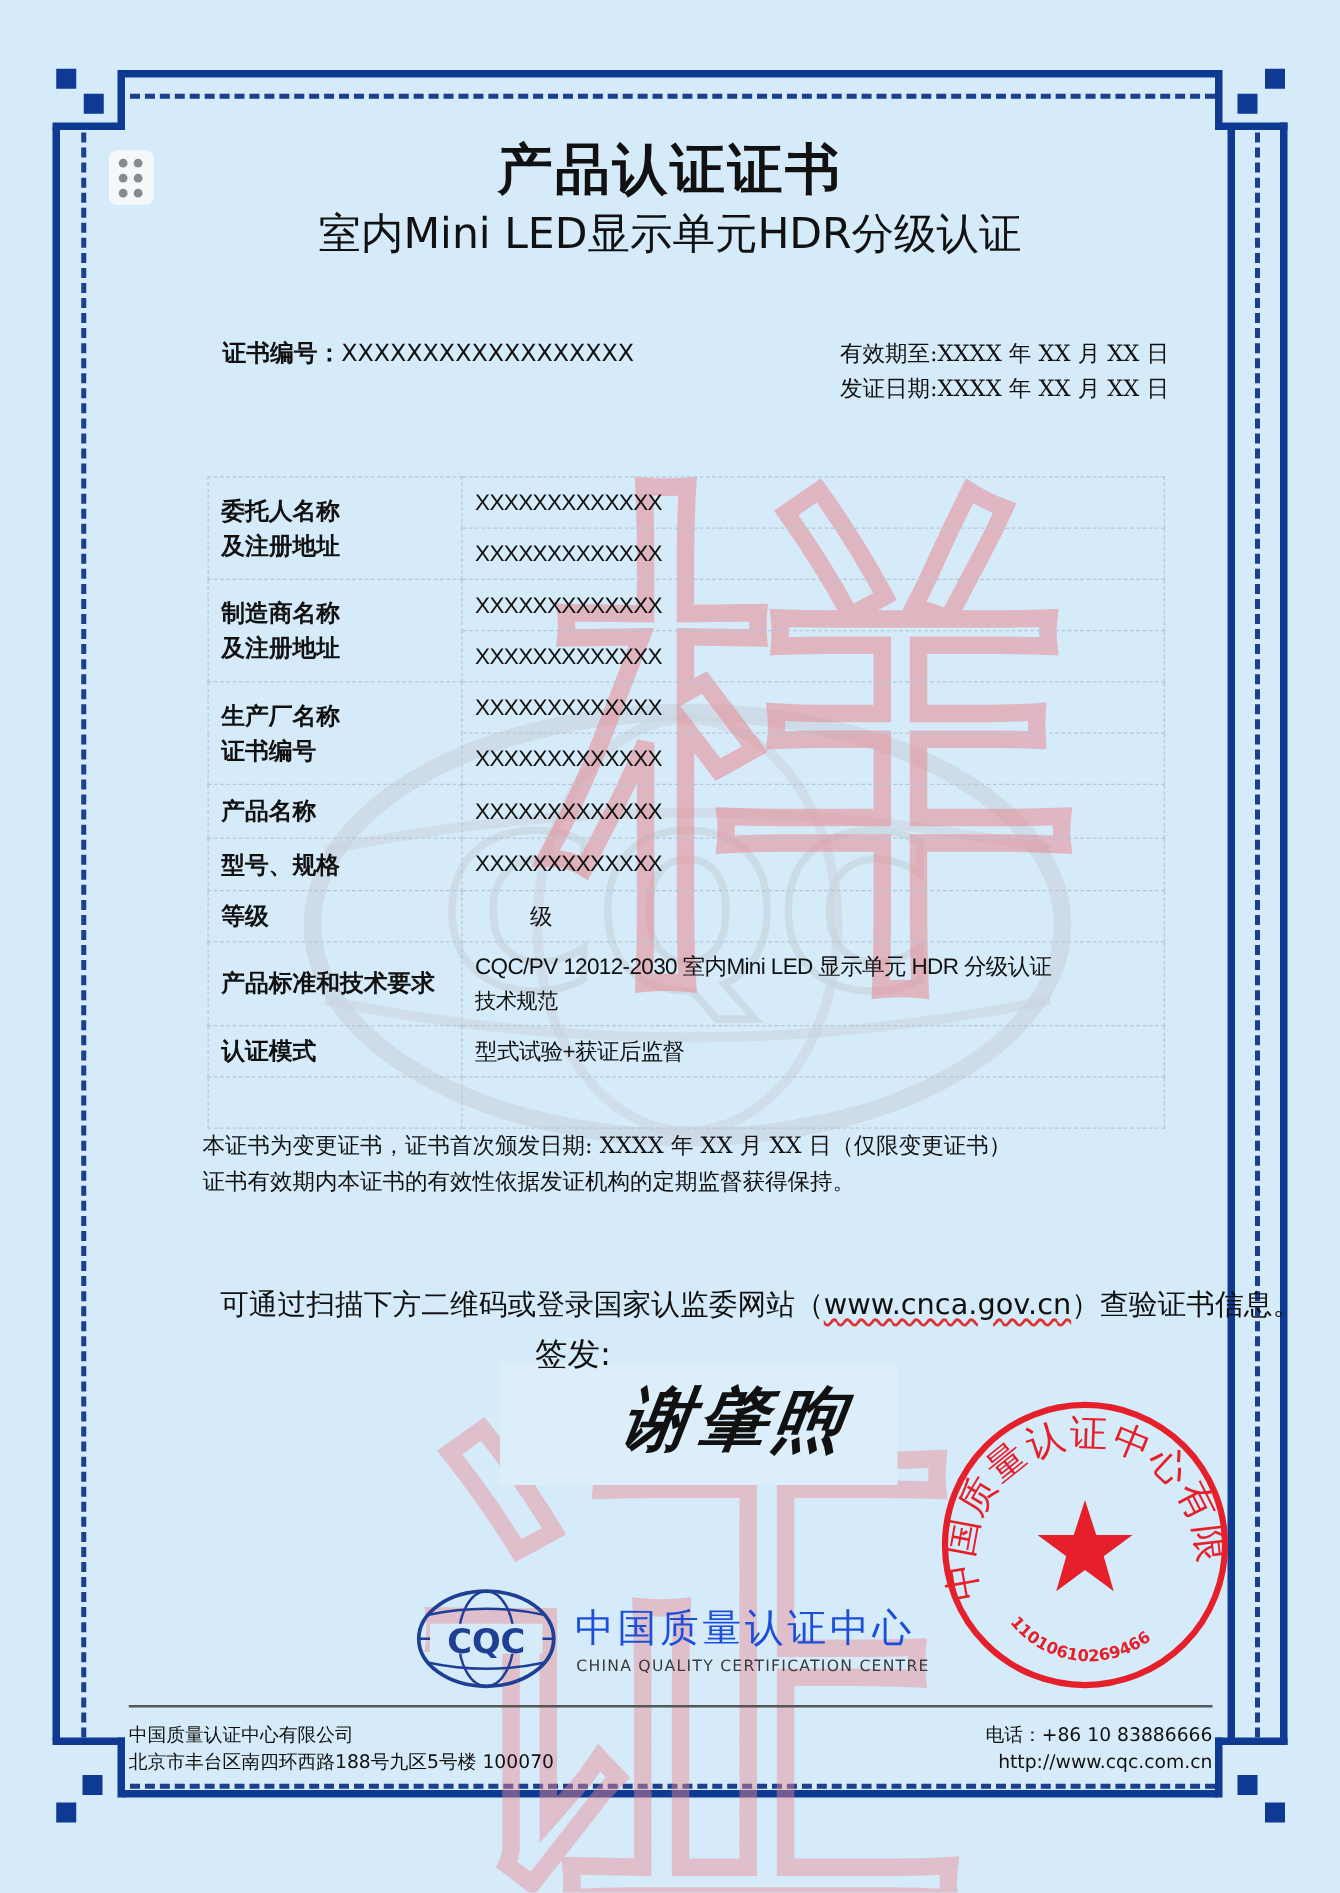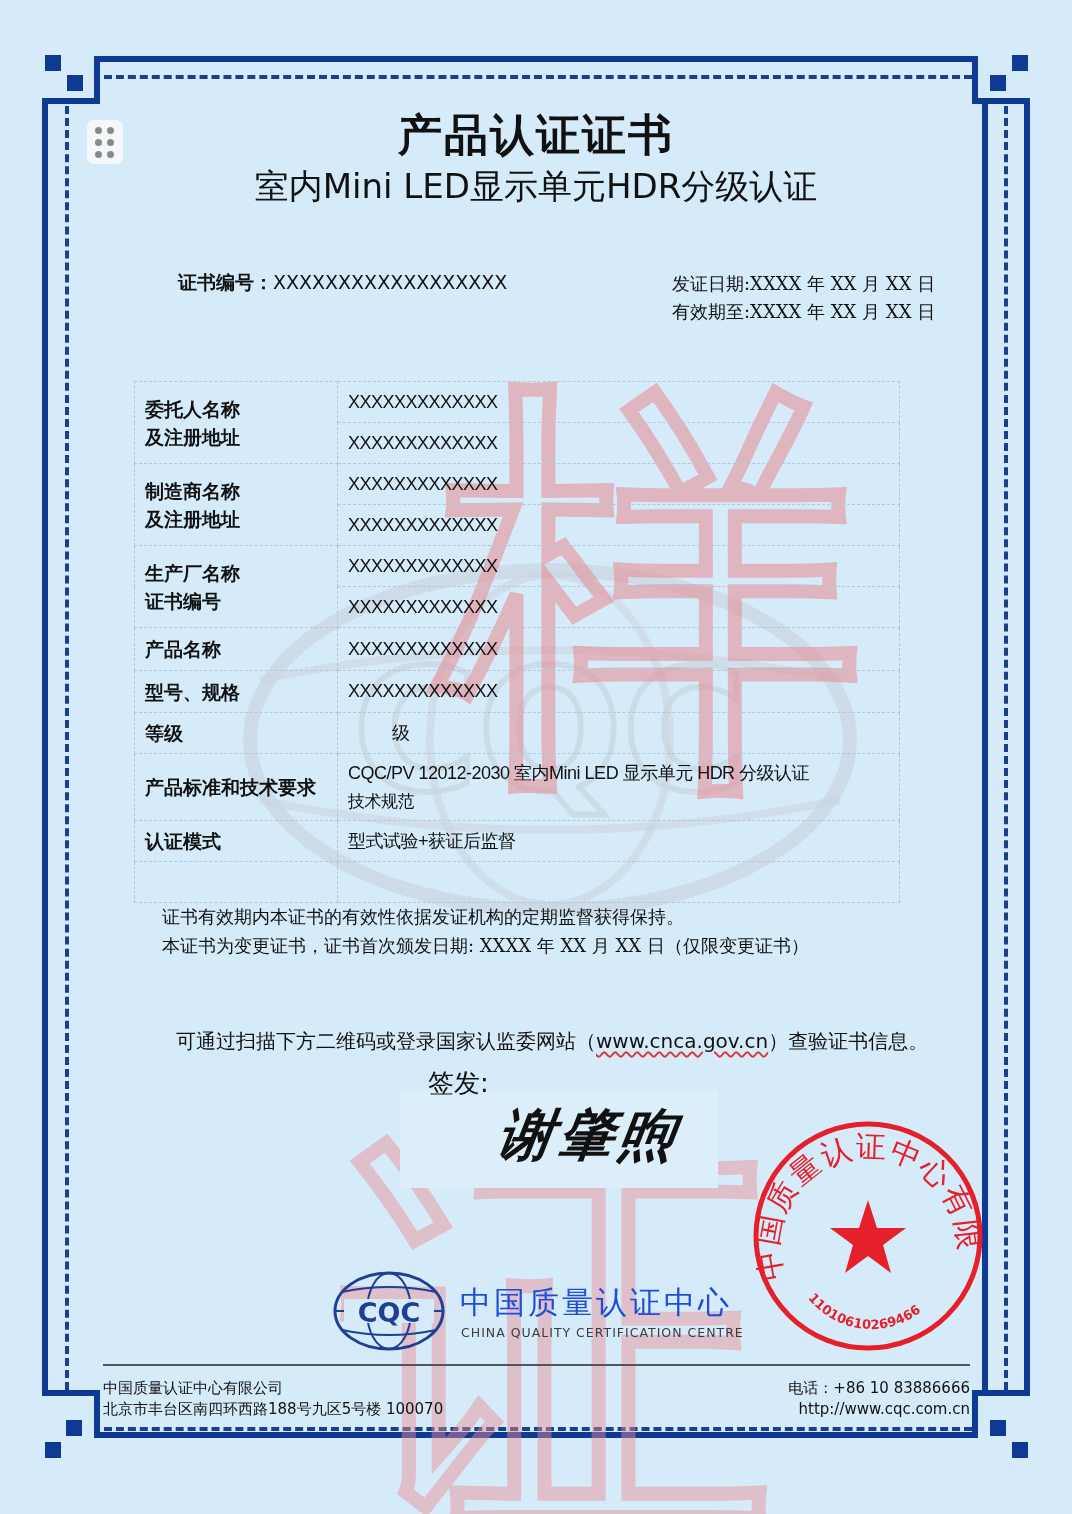--- a/index.html
+++ b/index.html
@@ -13,27 +13,27 @@
   .bg-cover{position:absolute;background:#d6ebfa;}
   
   .wm{position:absolute;pointer-events:none;}
   
   .title{position:absolute;left:0;width:1072px;text-align:center;top:106px;font-size:44px;font-weight:bold;letter-spacing:2px;}
   .subtitle{position:absolute;left:0;width:1072px;text-align:center;top:164px;font-size:34px;}
   .cert-no{position:absolute;left:162px;top:270px;font-size:19px;}
   .cert-no b{font-weight:bold;margin-left:16px;}
   .dates{position:absolute;left:672px;top:270px;font-size:18px;font-family:"DejaVu Serif","Liberation Serif",serif;line-height:28px;}
   
-  table.info{position:absolute;left:134px;top:381px;width:766px;border-collapse:collapse;font-size:19px;}
+  table.info{position:absolute;left:166px;top:381px;width:766px;border-collapse:collapse;font-size:19px;}
   table.info td{border:1px dashed #b4c7d8;padding:0 10px;vertical-align:middle;}
   td.lbl{width:182px;font-weight:bold;line-height:28px;}
   td.val{font-family:"Liberation Sans Narrow","Liberation Sans",sans-serif;font-size:18px;letter-spacing:-0.5px;}
   .serif{font-family:"DejaVu Serif","Liberation Serif",serif;font-size:17px;}
   .stmt{position:absolute;left:162px;top:903px;font-size:18px;line-height:28.5px;font-family:"DejaVu Serif","Liberation Serif",serif;}
-  .verify{position:absolute;left:176px;top:1028px;font-size:20px;}
+  .verify{position:absolute;left:176px;top:1028px;font-size:23px;}
   .verify .link{text-decoration:underline wavy #d33;text-underline-offset:3px;}
   .sign-label{position:absolute;left:428px;top:1066px;font-size:26px;}
   .sign-area{position:absolute;left:400px;top:1090px;width:318px;height:98px;background:#dceefa;}
   .sig{position:absolute;left:498px;top:1098px;font-size:56px;font-family:"DejaVu Serif",serif;font-style:italic;font-weight:bold;letter-spacing:4px;transform:skewX(-8deg);}
   .cqc-cn{position:absolute;left:460px;top:1282px;font-size:31px;color:#1d4ed8;letter-spacing:3px;}
   .cqc-en{position:absolute;left:461px;top:1325px;font-size:12.5px;color:#3b3b3b;letter-spacing:1px;}
   .footer-rule{position:absolute;left:103px;top:1364px;width:867px;height:2px;background:#555;}
   .foot-l{position:absolute;left:103px;top:1378px;font-size:15px;line-height:21px;}
   .foot-r{position:absolute;right:102px;top:1378px;font-size:15px;line-height:21px;text-align:right;}
   .drag-handle{position:absolute;left:87px;top:120px;width:36px;height:44px;background:#f4f8fb;border-radius:7px;display:grid;grid-template-columns:8px 8px;gap:5px 4px;padding:6px 7px;box-sizing:border-box;align-content:center;justify-content:center;}
@@ -96,22 +96,22 @@
     <i></i>
 </div>
 
 <div class="title">产品认证证书</div>
 <div class="subtitle">室内Mini LED显示单元HDR分级认证</div>
 
 <div class="cert-no">
   <b>证书编号：</b><span>XXXXXXXXXXXXXXXXXX</span>
 </div>
 <div class="dates">
+  <div>有效期至:XXXX 年 XX 月 XX 日</div>
   <div>发证日期:XXXX 年 XX 月 XX 日</div>
-  <div>有效期至:XXXX 年 XX 月 XX 日</div>
 </div>
 
 <table class="info">
   <tbody>
       <tr style="height:41px">
     <td class="lbl" rowspan="2">
           <div>委托人名称</div>
           <div>及注册地址</div>
         </td>
     <td class="val">XXXXXXXXXXXXX</td>
@@ -163,22 +163,22 @@
     <td class="val serif">型式试验+获证后监督</td>
   </tr>
   <tr style="height:41px">
     <td class="lbl"></td>
     <td class="val"></td>
   </tr>
 </tbody>
   </table>
 
 <div class="stmt">
+  <div>本证书为变更证书，证书首次颁发日期: XXXX 年 XX 月 XX 日（仅限变更证书）</div>
   <div>证书有效期内本证书的有效性依据发证机构的定期监督获得保持。</div>
-  <div>本证书为变更证书，证书首次颁发日期: XXXX 年 XX 月 XX 日（仅限变更证书）</div>
 </div>
 
 <div class="verify">
   <span>可通过扫描下方二维码或登录国家认监委网站（</span><span class="link">www.cnca.gov.cn</span><span>）查验证书信息。</span>
 </div>
 
 <div class="sign-area"></div>
 <div class="sign-label">签发:</div>
 <div class="sig">谢肇煦</div>
 

